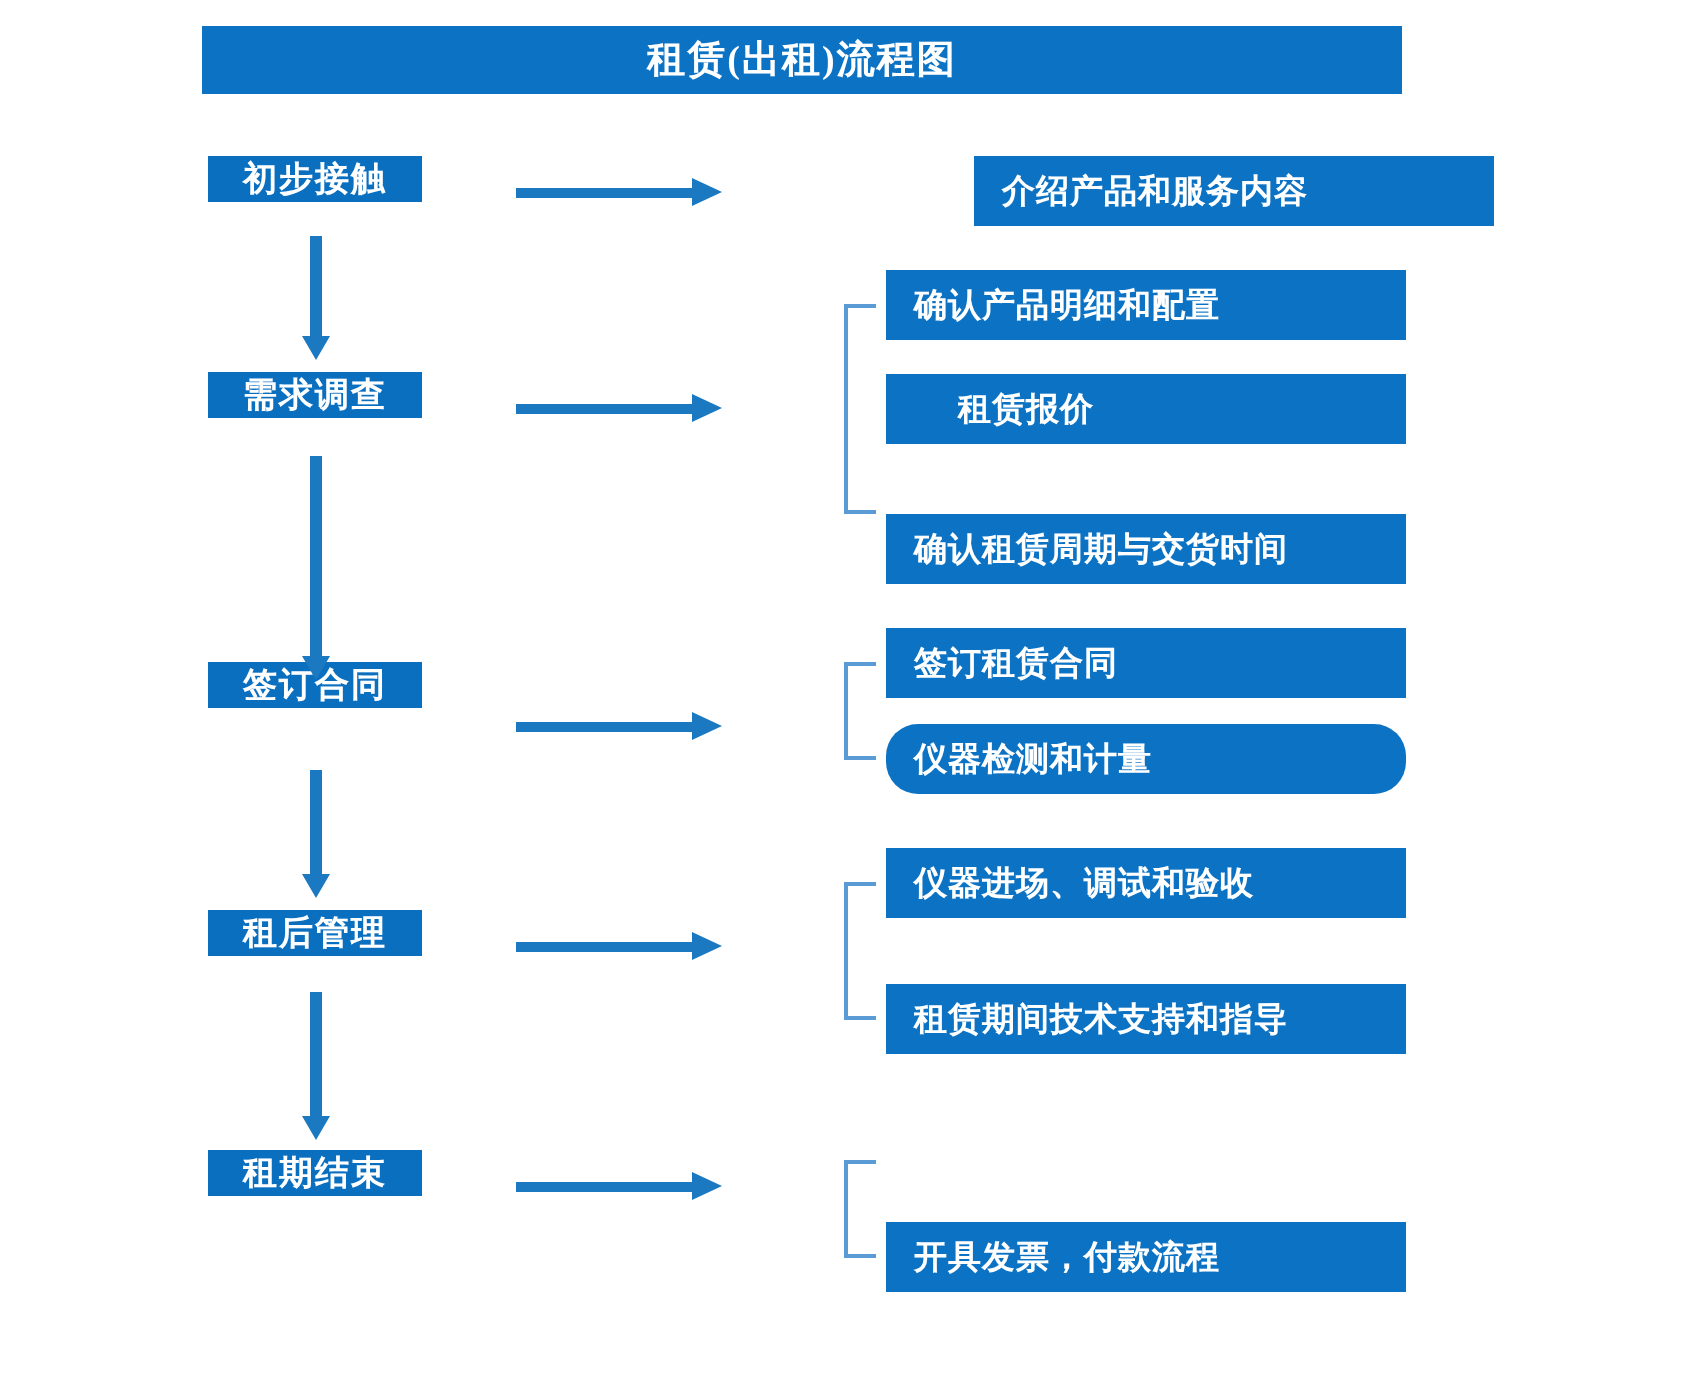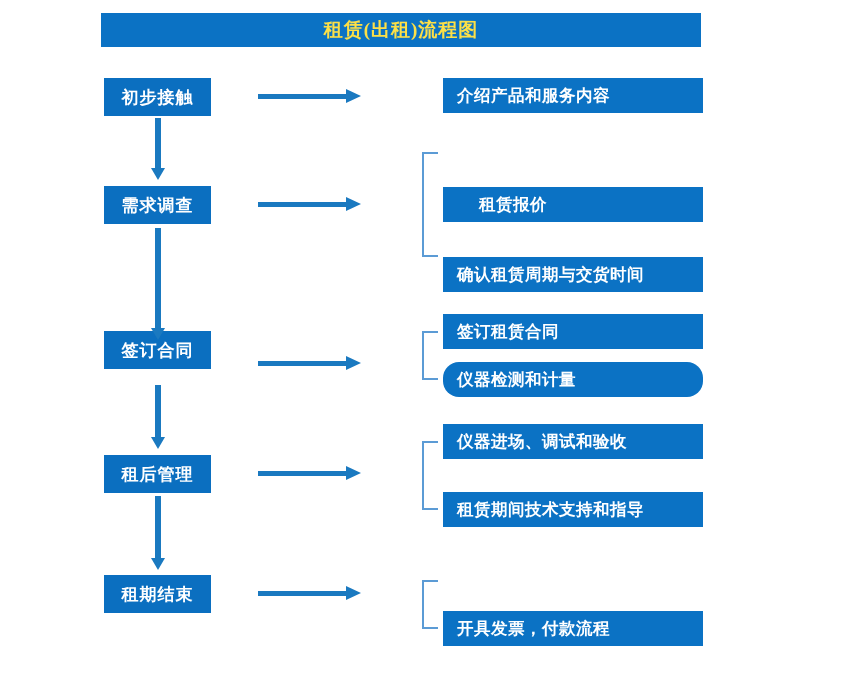--- a/index.html
+++ b/index.html
@@ -19,35 +19,35 @@
   }
 
   
   .title-bar {
     position: absolute;
     left: 101px;
     top: 13px;
     width: 600px;
     height: 34px;
     background: #0b72c4;
-    color: #fde047;
+    color: #ffffff;
     display: flex;
     align-items: center;
     justify-content: center;
     font-size: 19px;
     font-weight: bold;
     letter-spacing: 1px;
   }
 
   
   .stage-box {
     position: absolute;
     left: 104px;
     width: 107px;
-    height: 38px;
+    height: 23px;
     background: #0b6fc0;
     color: #ffffff;
     display: flex;
     align-items: center;
     justify-content: center;
     font-size: 17px;
     font-weight: bold;
     letter-spacing: 1px;
   }
 
@@ -180,21 +180,22 @@
   </div>
 
   <div class="bracket" style="top:152px; height:105px;"></div>
 
   <div class="bracket" style="top:331px; height:49px;"></div>
 
   <div class="bracket" style="top:441px; height:69px;"></div>
 
   <div class="bracket" style="top:580px; height:49px;"></div>
 
-  <div class="detail-box" style="top:78px;">介绍产品和服务内容</div>
+  <div class="detail-box" style="top:78px;margin-left:44px;">介绍产品和服务内容</div>
+  <div class="detail-box" style="top:135px;">确认产品明细和配置</div>
   <div class="detail-box" style="top:187px;padding-left:36px;">租赁报价</div>
   <div class="detail-box" style="top:239px;margin-top:18px;">确认租赁周期与交货时间</div>
   <div class="detail-box" style="top:314px;">签订租赁合同</div>
   <div class="detail-box" style="top:362px;border-radius:16px;">仪器检测和计量</div>
   <div class="detail-box" style="top:424px;">仪器进场、调试和验收</div>
   <div class="detail-box" style="top:492px;">租赁期间技术支持和指导</div>
   <div class="detail-box" style="top:611px;">开具发票，付款流程</div>
 
 </div>
 

